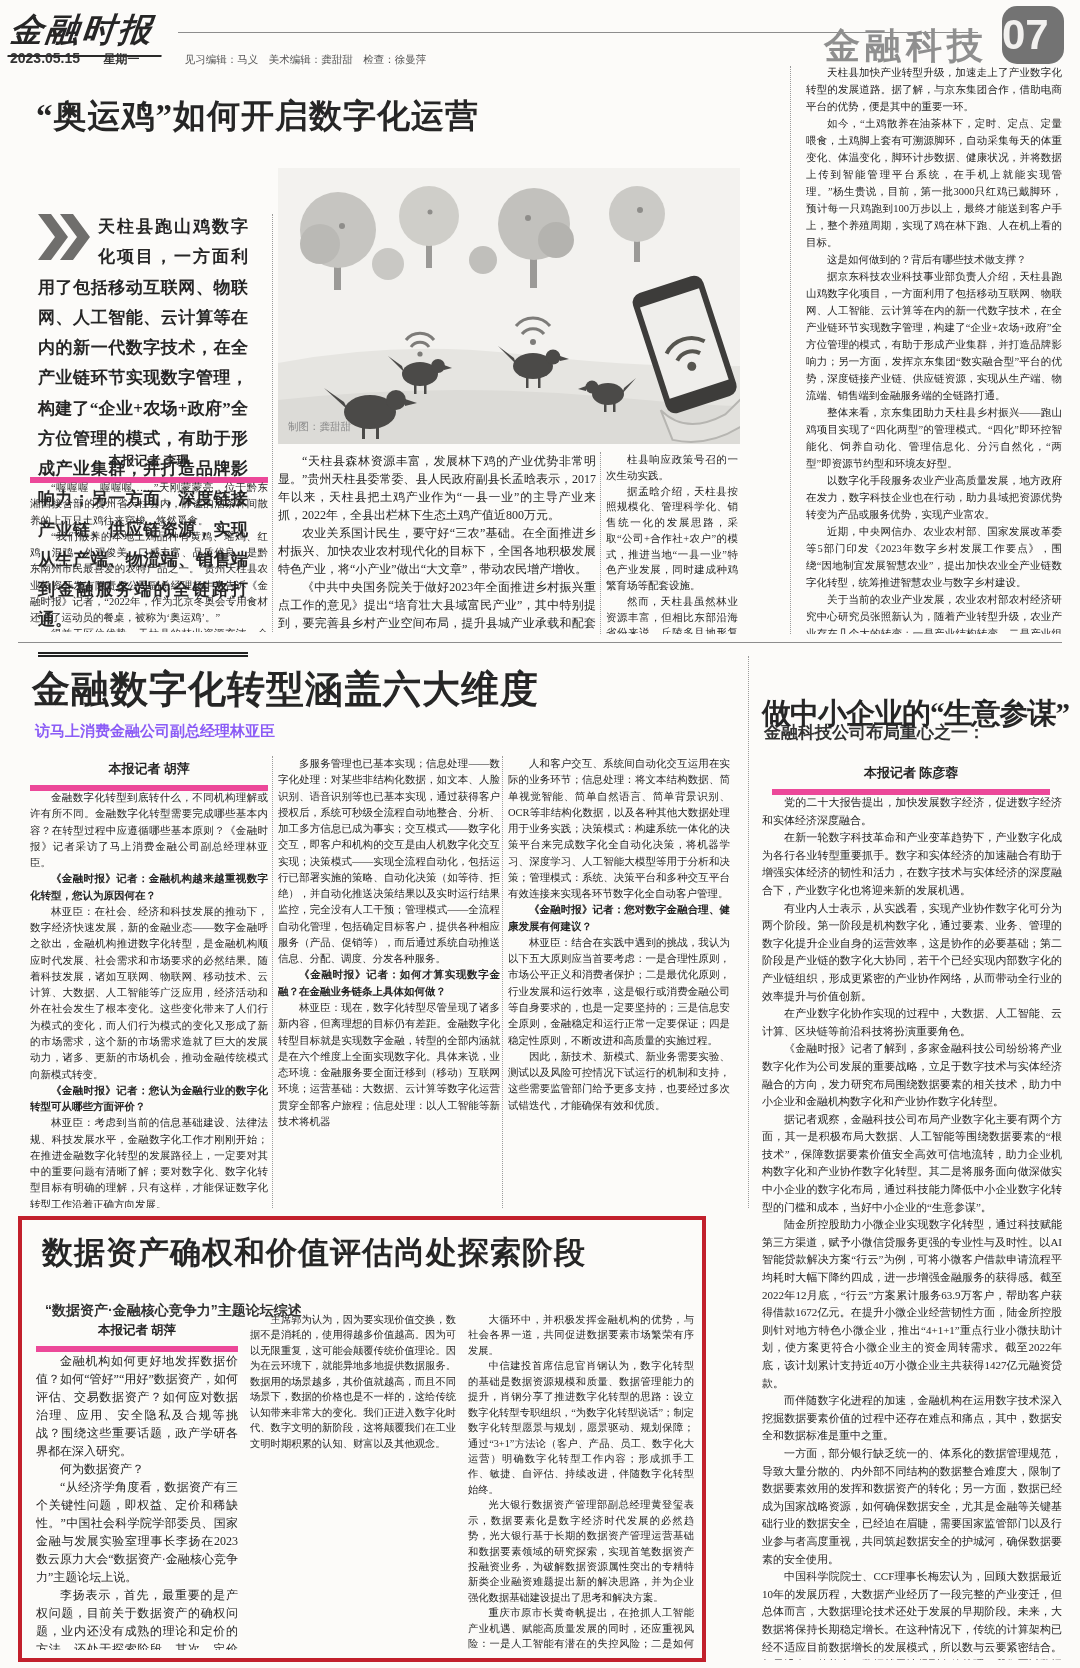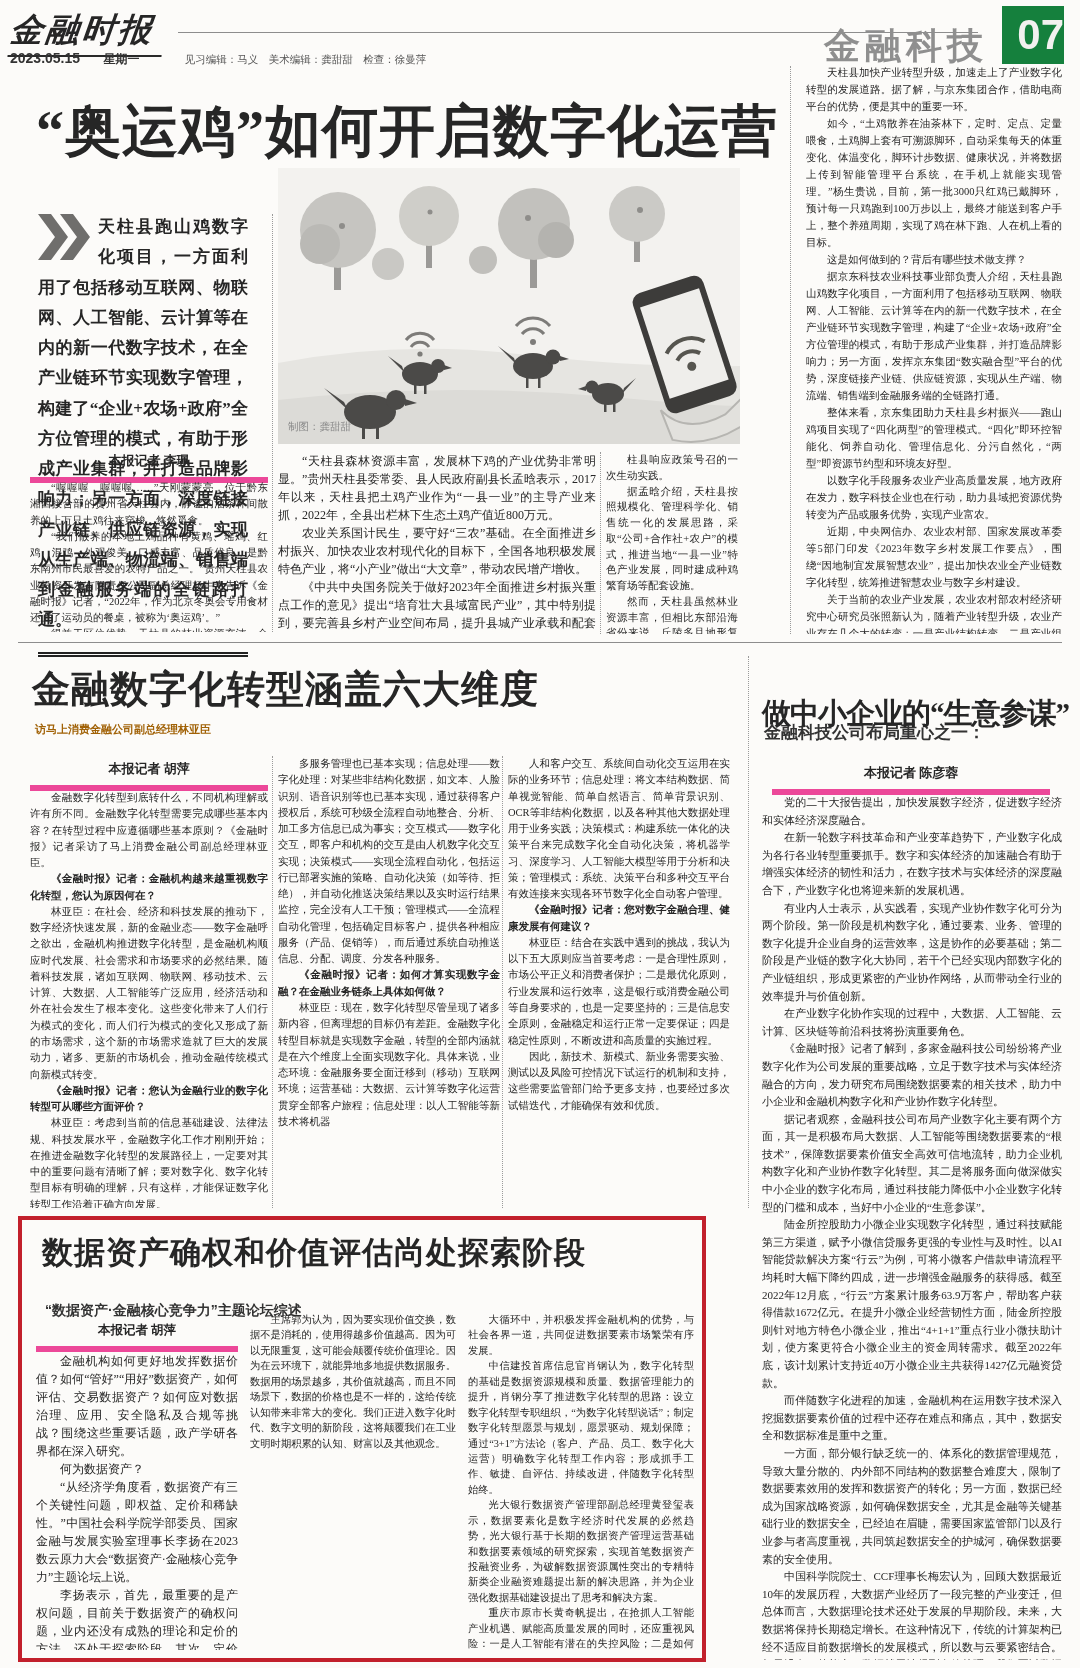--- a/index.html
+++ b/index.html
@@ -16,41 +16,41 @@
   
   #logo{position:absolute;left:10px;top:8px;font-size:33px;font-weight:bold;font-style:italic;
         letter-spacing:3px;transform:skew(-6deg);border-bottom:2px solid #2a2a2a;padding:0 10px 2px 0;}
   #hdr-rule{left:178px;top:32px;width:800px;}
   #date-row{position:absolute;left:10px;top:50px;font-size:12px;color:#333;}
   #date-row .d{font-weight:bold;font-size:14px;}
   #date-row .w{margin-left:20px;font-weight:bold;}
   #date-row .e{margin-left:42px;font-size:10.5px;color:#555;}
   #section-title{position:absolute;left:824px;top:22px;font-size:36px;font-weight:bold;
         color:#8f8f8f;letter-spacing:5px;}
-  #page-num-box{position:absolute;left:1002px;top:6px;width:62px;height:58px;background:#15803d;
-        color:#f2f1ef;font-size:42px;font-weight:bold;text-align:right;line-height:58px;}
-
-  
-  #headline-top{position:absolute;left:36px;top:94px;font-size:56px;font-weight:bold;letter-spacing:1px;}
+  #page-num-box{position:absolute;left:1002px;top:6px;width:62px;height:58px;background:#737373;
+        color:#f2f1ef;font-size:42px;font-weight:bold;text-align:left;line-height:58px;border-radius:15px;}
+
+  
+  #headline-top{position:absolute;left:36px;top:94px;font-size:33px;font-weight:bold;letter-spacing:1px;}
   #intro-block{position:absolute;left:38px;top:212px;width:210px;font-size:17px;font-weight:bold;
         line-height:1.78;text-align:justify;border-bottom:5px double #222;padding-bottom:16px;}
   #intro-block svg{float:left;margin:2px 8px 2px 0;}
   #top-byline{left:30px;top:452px;width:238px;font-size:13px;}
   #top-col-left{left:30px;top:480px;width:238px;height:152px;font-size:10.5px;line-height:1.55;}
   #illustration{position:absolute;left:278px;top:168px;width:462px;height:276px;background:#f3f2ef;}
   #illo-caption{position:absolute;left:288px;top:420px;font-size:10.5px;color:#8a8a8a;}
   #top-col-a{left:278px;top:452px;width:318px;height:182px;font-size:12px;line-height:1.5;}
   #top-col-b{left:606px;top:452px;width:132px;height:182px;font-size:10.5px;line-height:1.5;}
   #top-col-right{left:806px;top:64px;width:256px;height:570px;font-size:10.5px;line-height:1.62;}
 
   #sec-rule{left:18px;top:642px;width:1044px;}
 
   
   #headline-mid{position:absolute;left:32px;top:664px;font-size:38px;font-weight:bold;letter-spacing:1px;}
-  #sub-mid{position:absolute;left:35px;top:722px;font-size:11px;font-weight:bold;color:#a16207;}
+  #sub-mid{position:absolute;left:35px;top:722px;font-size:15px;font-weight:bold;color:#8b5cf6;}
   #mid-byline{left:30px;top:760px;width:238px;font-size:13px;}
   #mid-col1{left:30px;top:790px;width:238px;height:418px;font-size:10.5px;line-height:1.55;}
   #mid-col2{left:278px;top:756px;width:222px;height:452px;font-size:10.5px;line-height:1.55;}
   #mid-col3{left:508px;top:756px;width:222px;height:452px;font-size:10.5px;line-height:1.55;}
 
   
   #right-kicker{position:absolute;left:764px;top:674px;font-size:17px;font-weight:bold;color:#333;margin-top:47px;}
   #right-headline{position:absolute;left:762px;top:694px;font-size:29px;font-weight:bold;letter-spacing:-1px;}
   #right-byline{left:772px;top:764px;width:278px;font-size:13px;}
   #right-col{left:762px;top:794px;width:300px;height:866px;font-size:11px;line-height:1.6;}

